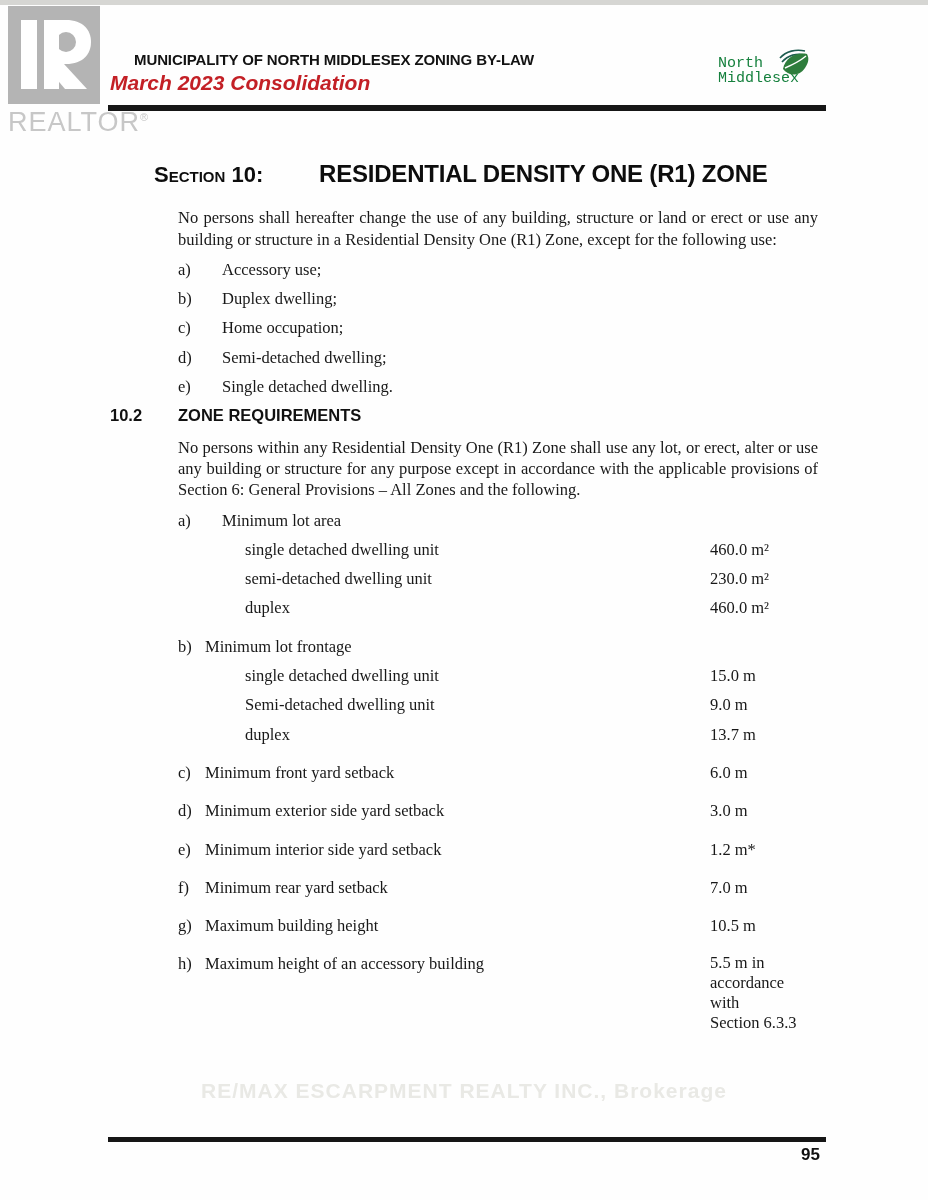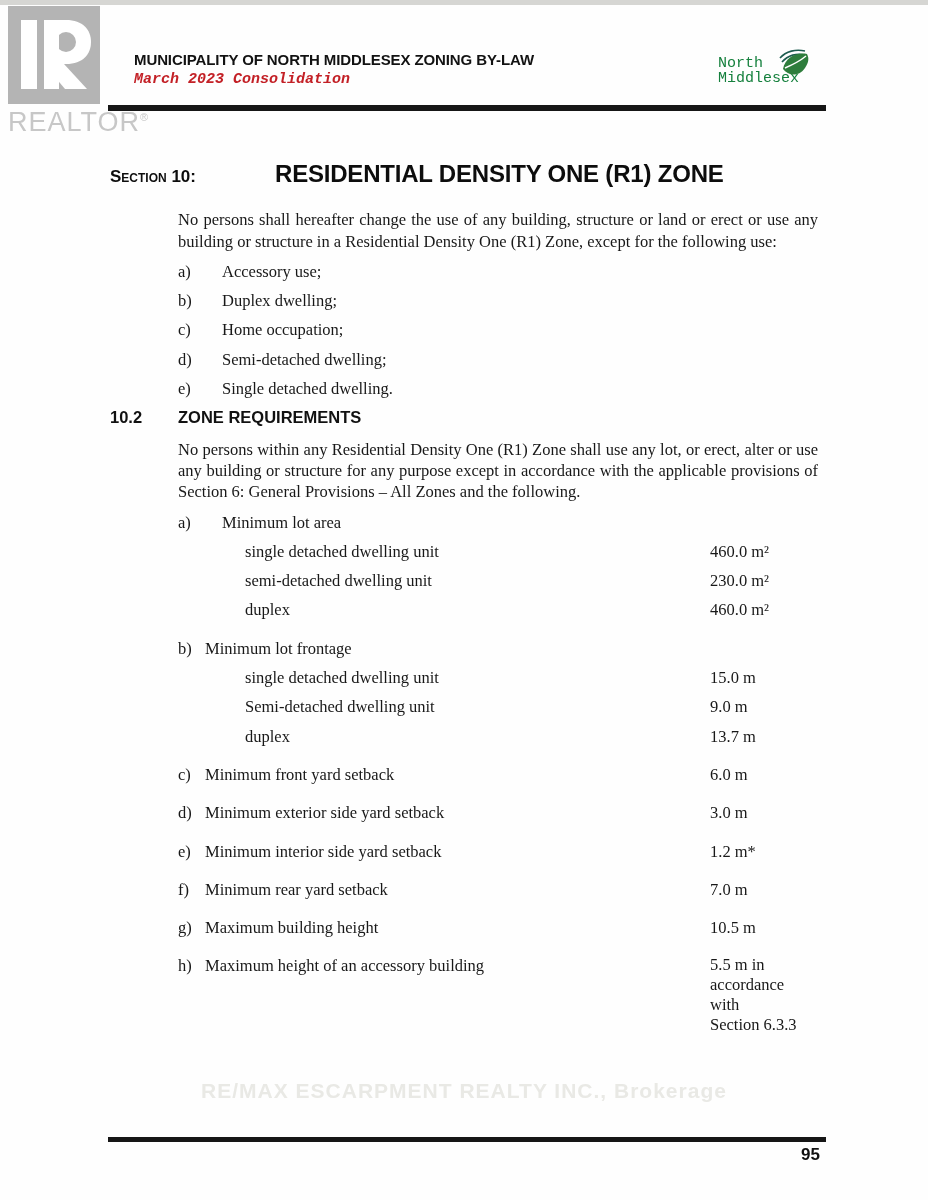--- a/index.html
+++ b/index.html
@@ -17,35 +17,35 @@
     font-family:"Liberation Sans", sans-serif; font-size:27px; font-weight:400;
     color:#c7c7c7; letter-spacing:1px; margin-top:-1px; white-space:nowrap;
   }
   .realtor-word sup { font-size:11px; color:#c7c7c7; }
   .head-titles { position:absolute; left:110px; top:51px; }
   .head-title {
     font-family:"Liberation Sans", sans-serif; font-weight:bold; font-size:15px;
     letter-spacing:-0.1px; color:#121212; white-space:nowrap;margin-left:24px;
   }
   .head-sub {
-    font-family:Liberation Mono, monospace; font-weight:bold; font-style:italic;
-    font-size:15px; color:#c32026; margin-top:3px;margin-left:24px;
+    font-family:Liberation Sans, sans-serif; font-weight:bold; font-style:italic;
+    font-size:21px; color:#c32026; margin-top:3px;
   }
   .nm-logo { position:absolute; left:718px; top:56px; width:86px;
     font-family:Liberation Mono, monospace; font-size:15px; color:#15803d; line-height:15px; }
   .nm-leaf { position:absolute; right:-6px; top:-10px; }
   .rule-top { position:absolute; left:108px; top:105px; width:718px; height:6px; background:#161616; }
 
   
   .content { position:absolute; left:110px; top:163px; width:708px;
     font-size:16.5px; line-height:21.3px; }
   .sec-title { display:flex; align-items:baseline;
     font-family:"Liberation Sans", sans-serif; font-weight:bold; color:#0d0d0d;
     margin-bottom:22px; }
-  .sec-label { font-variant:small-caps; font-size:17px; width:165px; flex:none; letter-spacing:0; }
+  .sec-label { font-variant:small-caps; font-size:22px; width:165px; flex:none; letter-spacing:0;margin-left:44px; }
   .sec-name  { font-size:24px; letter-spacing:-0.2px; white-space:nowrap; }
   .subsec { display:flex; font-family:"Liberation Sans", sans-serif; font-weight:bold;
     font-size:16.5px; color:#111; margin-bottom:10px; }
   .subsec-num { width:68px; flex:none; }
   .para { margin:0 0 9px 68px; text-align:justify; }
   .ulist { margin-left:68px; }
   .lrow { display:flex; margin-bottom:8px; }
   .ltr44 { width:44px; flex:none; }
   .ltr27 { width:27px; flex:none; }
   .reqs { margin-left:68px; }

